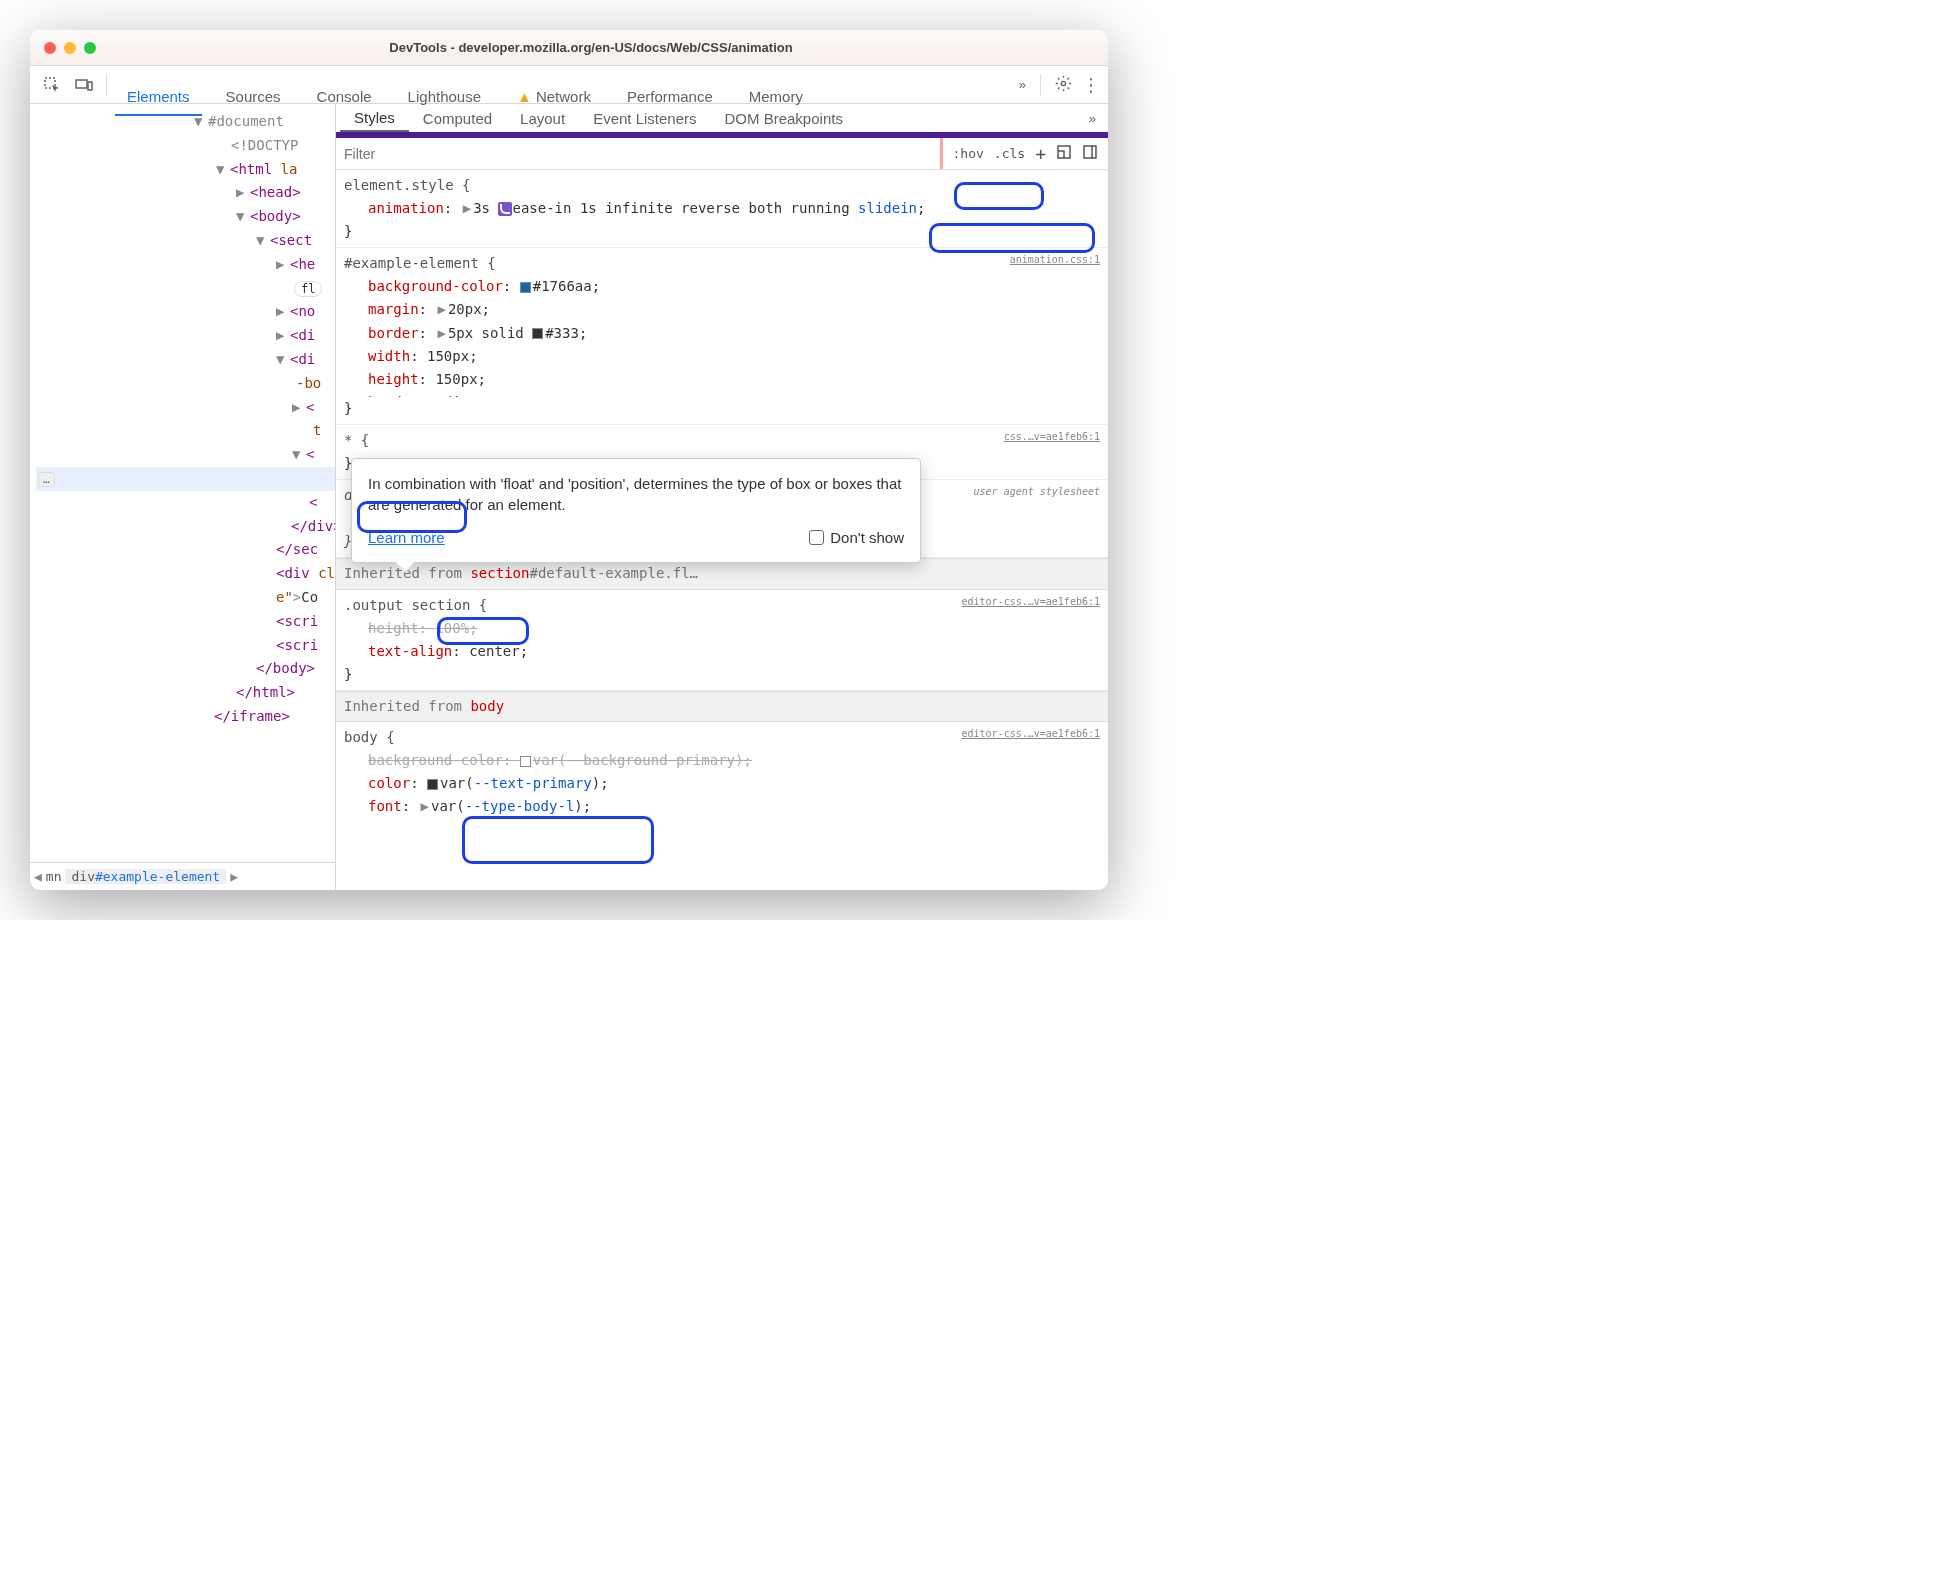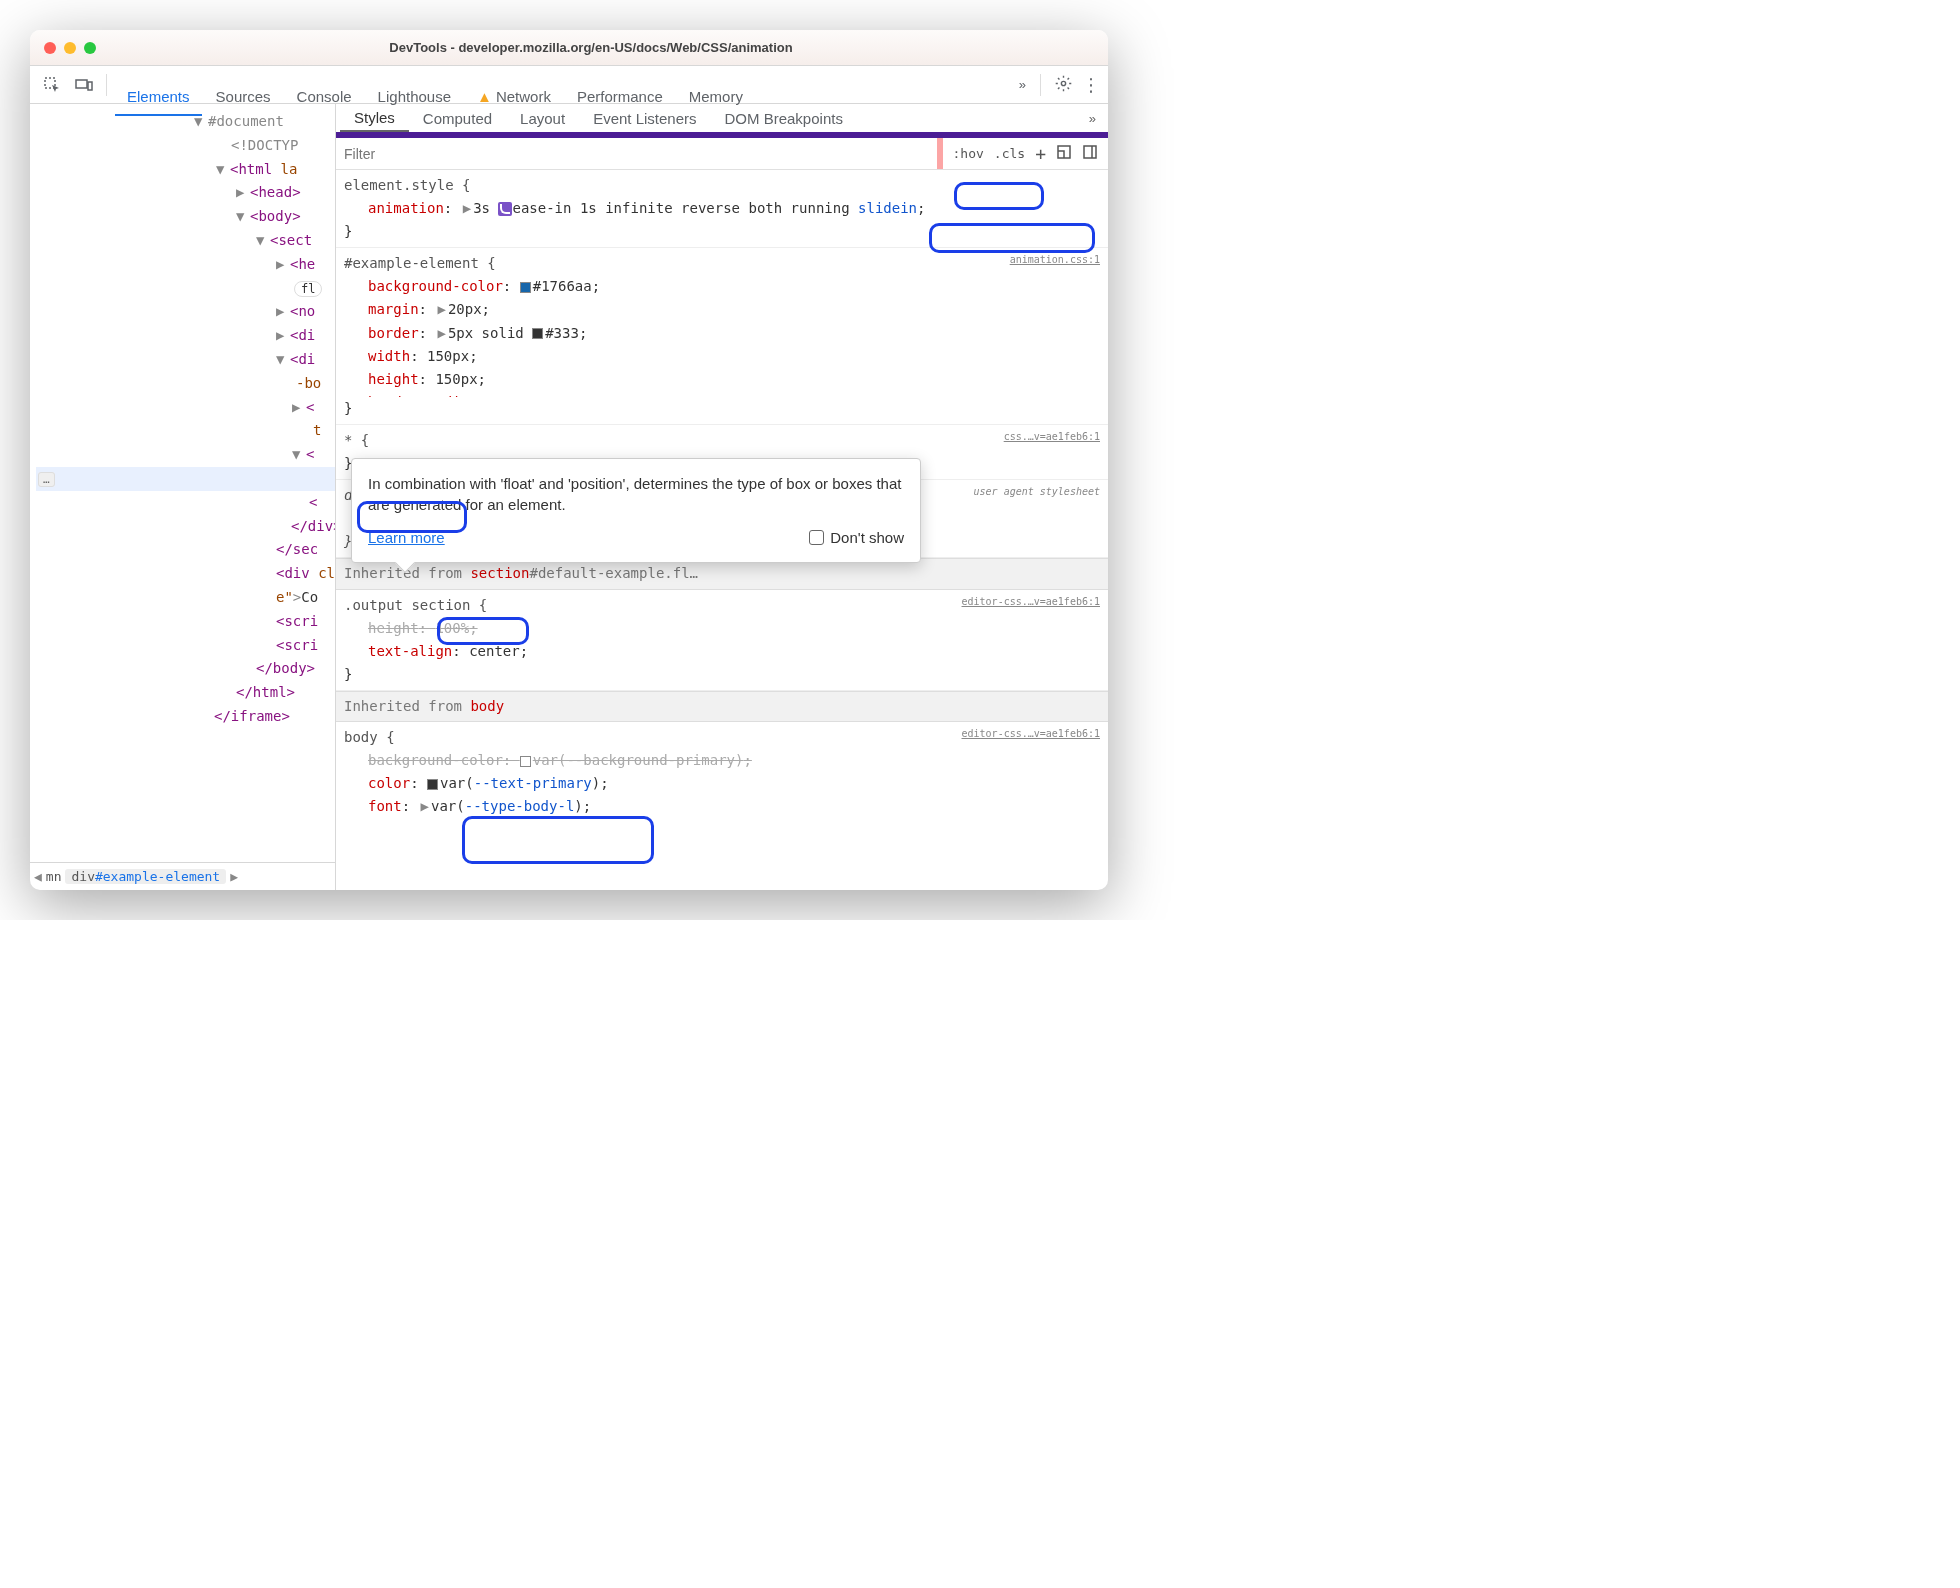--- a/index.html
+++ b/index.html
@@ -6,21 +6,21 @@
   body { font-family: -apple-system, BlinkMacSystemFont, "Segoe UI", sans-serif; font-size: 13px; background: #fff; color: #333; }
   .window { width: 1078px; height: 860px; margin: 30px; background: #fff; border-radius: 10px; box-shadow: 0 15px 60px rgba(0,0,0,0.35); overflow: hidden; position: relative; display: flex; flex-direction: column; }
   .titlebar { display: flex; align-items: center; height: 36px; background: linear-gradient(#fdfbfa,#f6eeeb); border-bottom: 1px solid #d7d7d7; position: relative; }
   .traffic { display: flex; gap: 8px; padding-left: 14px; }
   .dot { width: 12px; height: 12px; border-radius: 50%; }
   .dot.red{background:#ff5f57;} .dot.yellow{background:#febc2e;} .dot.green{background:#28c840;}
   .titlebar-title { position: absolute; left: 16px; right: 0; text-align: center; font-size: 13px; font-weight: 600; color: #444; pointer-events: none; margin-left: 28px; }
   .toolbar { display: flex; align-items: center; height: 38px; border-bottom: 1px solid #d7d7d7; padding: 0 8px; gap: 4px; }
   .toolbar .icon { width: 28px; height: 28px; display: flex; align-items: center; justify-content: center; color: #5f6368; }
   .toolbar .sep { width: 1px; height: 22px; background: #ddd; margin: 0 4px; }
-  .tabs { display: flex; align-items: center; flex: 1; gap: 2px; height: 100%; margin-top: 25px; }
+  .tabs { display: flex; align-items: center; flex: 1; gap: 12px; height: 100%; margin-top: 25px; }
   .tab { padding: 0 12px; height: 100%; display: flex; align-items: center; font-size: 15px; color: #5f6368; cursor: pointer; border-bottom: 2px solid transparent; }
   .tab.active { color: #1a73e8; border-bottom: 2px solid #1a73e8; }
   .tab .warnicon { color: #f5a623; margin-right: 4px; }
   .toolbar-right { display: flex; align-items: center; gap: 10px; color: #5f6368; }
   .content { display: flex; flex: 1; min-height: 0; }
   .left { width: 305px; display: flex; flex-direction: column; min-height: 0; }
   .dom { flex: 1; overflow: hidden; font-family: Menlo, monospace; font-size: 14px; padding: 6px 0 0 6px; line-height: 1.7; }
   .dom .line { white-space: nowrap; }
   .dom .tri { color: #888; display: inline-block; width: 14px; }
   .dom .tag { color: #881280; }
@@ -30,21 +30,21 @@
   .dom .ellipsis { background: #efefef; border: 1px solid #ddd; border-radius: 3px; padding: 0 4px; font-size: 11px; color: #666; }
   .dom .pill { background: #fff; border: 1px solid #ddd; border-radius: 10px; padding: 0 6px; font-size: 12px; }
   .crumbs { height: 28px; border-top: 1px solid #d7d7d7; display: flex; align-items: center; font-family: Menlo, monospace; font-size: 13px; padding: 0 4px; color: #555; gap: 4px; }
   .crumbs .caret { color: #888; }
   .right { flex: 1; border-left: 1px solid #d7d7d7; display: flex; flex-direction: column; min-height: 0; }
   .sidetabs { display: flex; align-items: center; border-bottom: 6px solid #4c1d95; height: 34px; padding: 0 4px; gap: 0; }
   .sidetab { padding: 0 14px; height: 100%; display: flex; align-items: center; font-size: 15px; color: #5f6368; cursor: pointer; }
   .sidetab.active { color: #333; border-bottom: 2px solid #666; }
   .filterbar { display: flex; align-items: center; border-bottom: 1px solid #e0e0e0; height: 32px; }
   .filterbar input { flex: 1; border: none; padding: 0 8px; font-size: 14px; color: #888; outline: none; height: 100%; }
-  .filter-actions { display: flex; align-items: center; gap: 10px; padding: 0 10px; font-family: Menlo, monospace; color: #555; font-size: 13px; border-left: 6px solid #fca5a5; height: 100%; }
+  .filter-actions { display: flex; align-items: center; gap: 10px; padding: 0 10px; font-family: Menlo, monospace; color: #555; font-size: 13px; border-left: 3px solid #fca5a5; height: 100%; }
   .filter-actions .btn { cursor: pointer; }
   .styles { flex: 1; overflow-y: auto; font-family: Menlo, monospace; font-size: 14px; line-height: 1.65; position: relative; }
   .rule { border-bottom: 1px solid #eee; padding: 4px 8px; position: relative; }
   .rule .src { position: absolute; right: 8px; top: 4px; color: #888; text-decoration: underline; font-size: 10px; }
   .rule .sel { color: #555; }
   .prop { padding-left: 24px; }
   .pname { color: #c80000; }
   .pval { color: #333; }
   .swatch { display: inline-block; width: 11px; height: 11px; border: 1px solid #888; vertical-align: middle; margin-right: 2px; }
   .tri2 { color: #888; display: inline-block; margin: 0 2px; }

